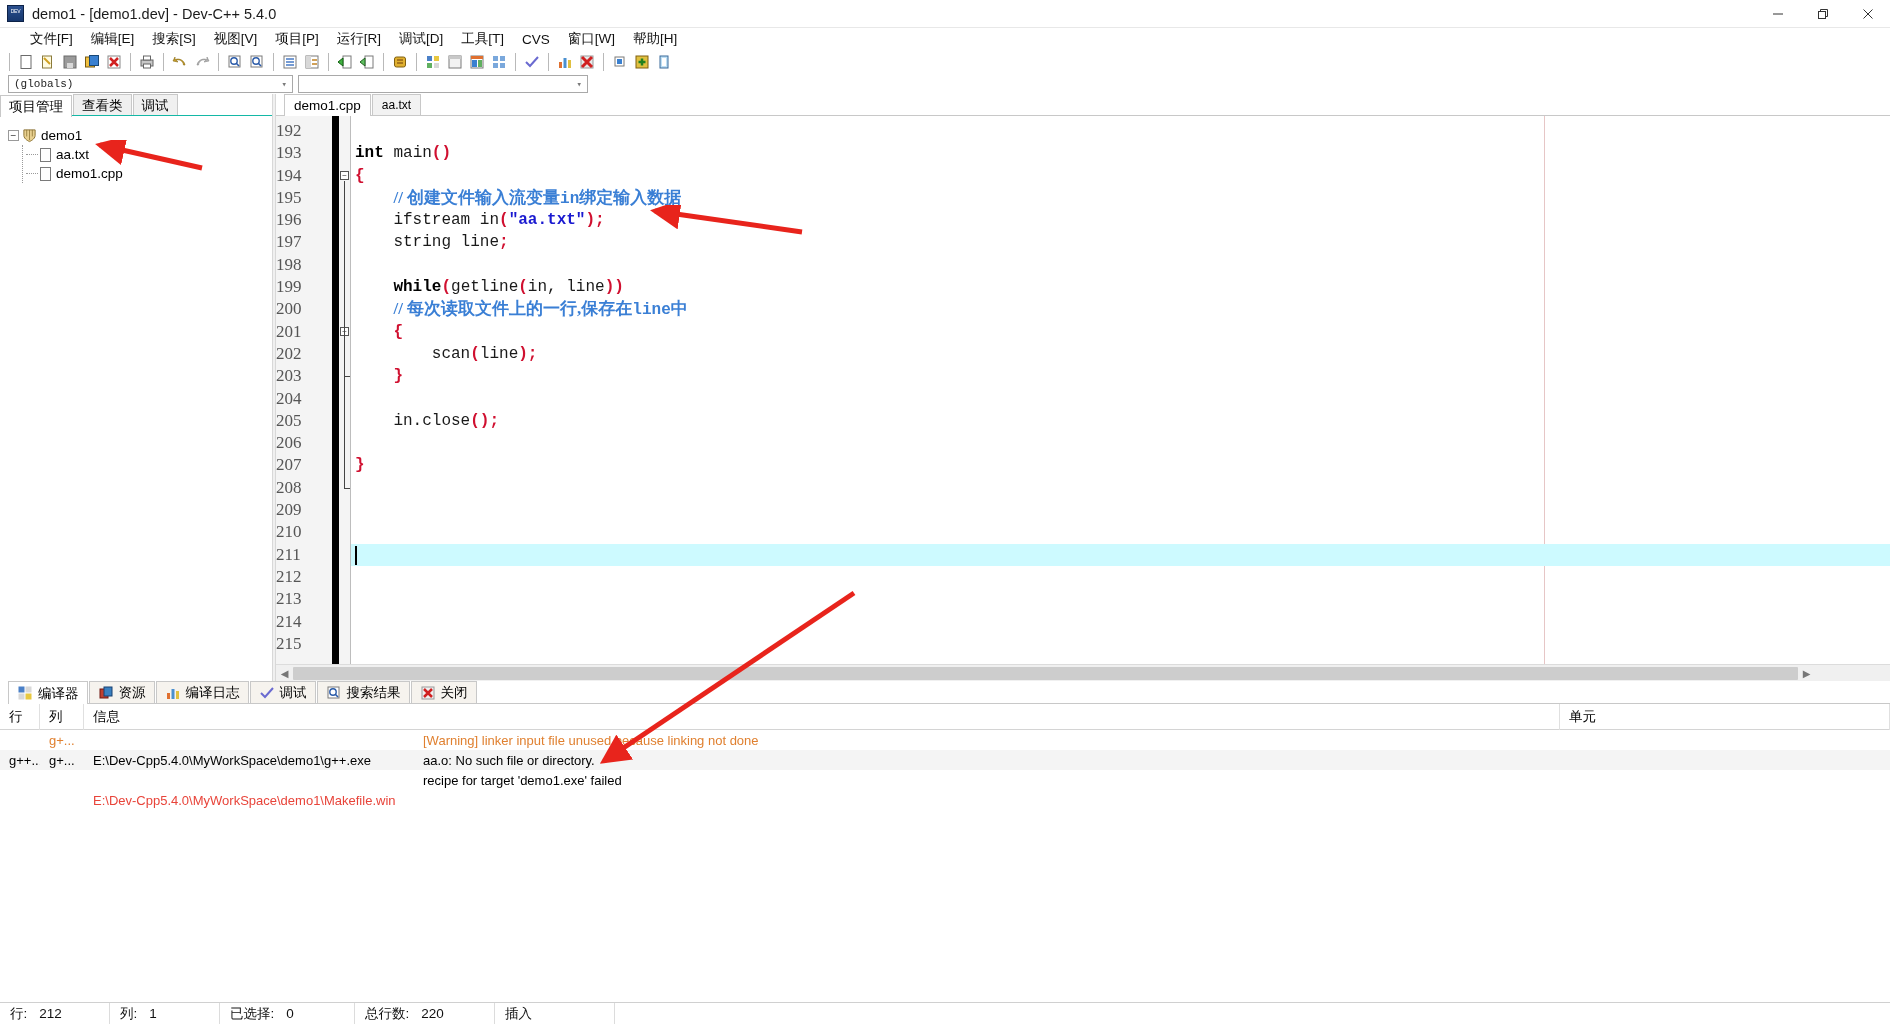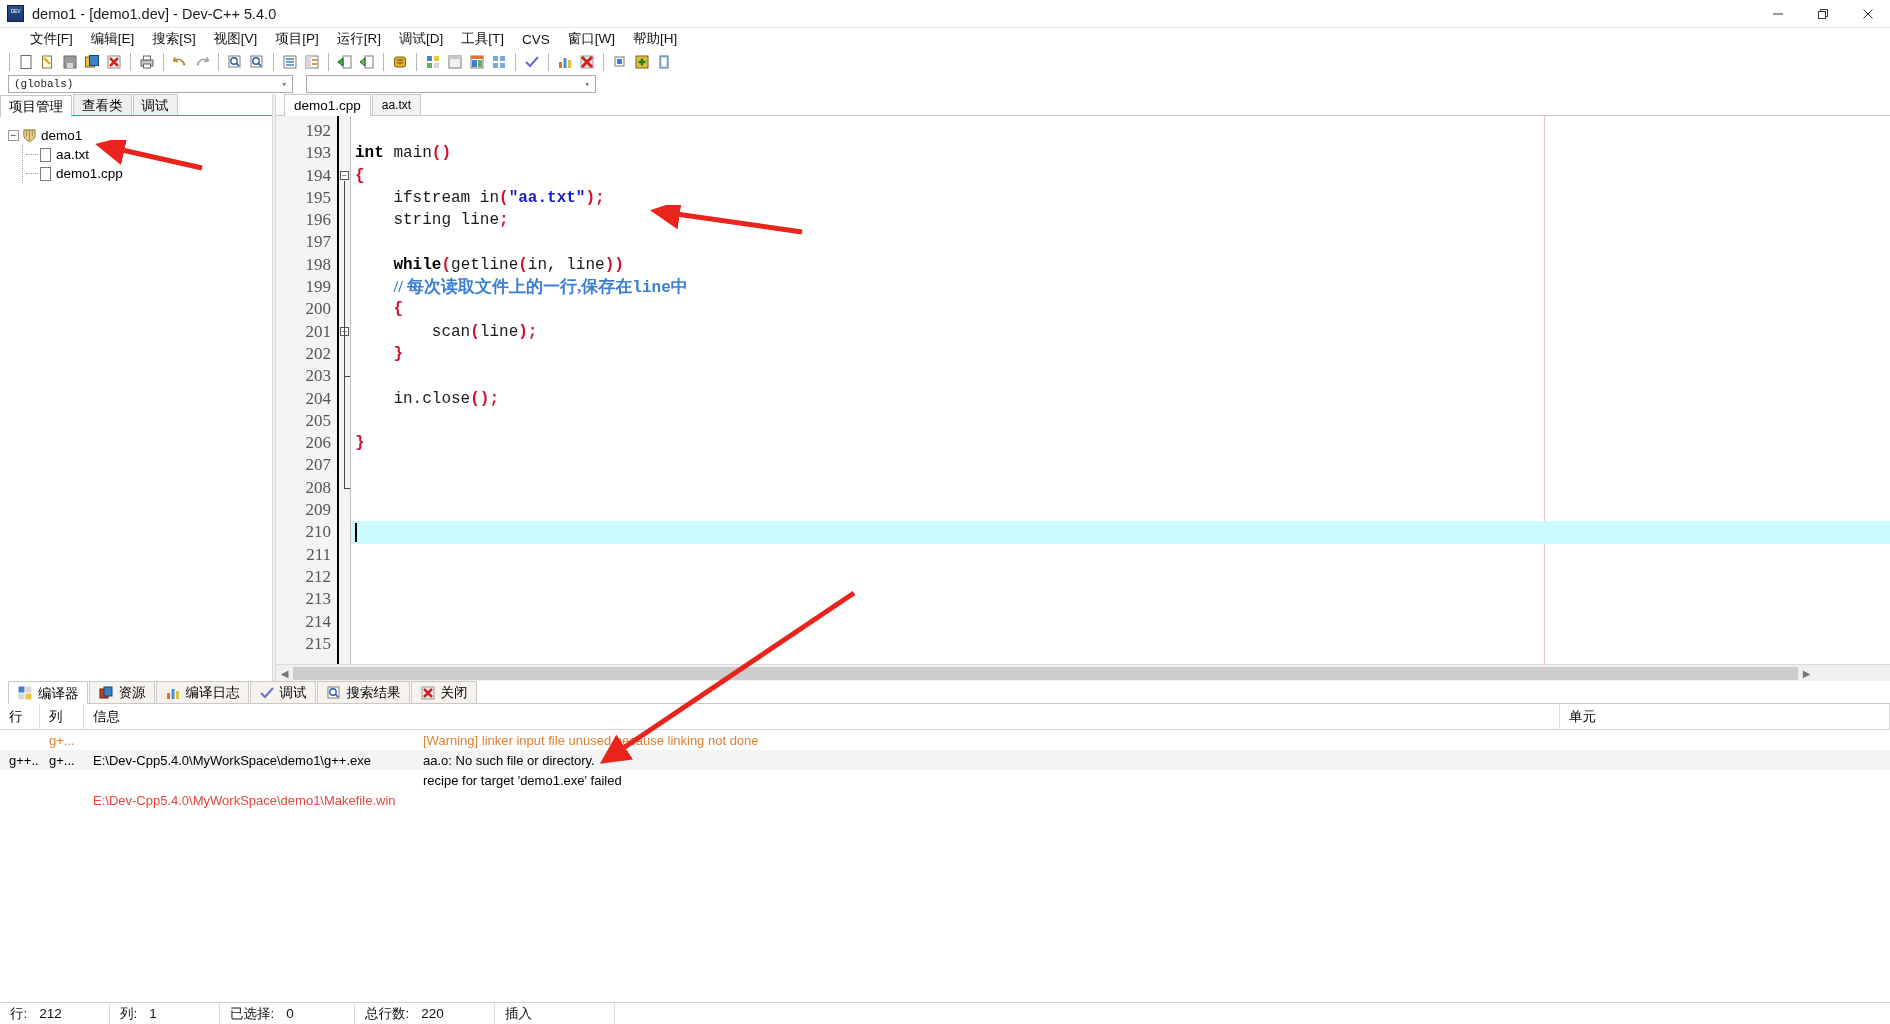--- a/index.html
+++ b/index.html
@@ -50,21 +50,21 @@
     padding-left:4px; gap:0px;
   }
   .tbtn{
     width:22px;height:22px;display:flex;align-items:center;justify-content:center;
     flex:none;
   }
   .tsep{ width:1px;height:18px;background:#b9b9b9;margin:0 5px;flex:none; }
   .ico{ width:16px;height:16px;display:block; }
 
   
-  #comborow{ height:20px; display:flex; align-items:center; padding-left:8px; gap:13px; background:#fff;}
+  #comborow{ height:20px; display:flex; align-items:center; padding-left:8px; gap:5px; background:#fff;}
   .combo{
     height:18px; border:1px solid #a9a9a9; background:#fff;
     display:flex; align-items:center; justify-content:space-between;
     font-family:"Liberation Mono", monospace; font-size:11px; color:#222;
     padding:0 2px 0 5px;
   }
   #combo-globals{ width:285px; }
   #combo-empty{ width:290px; }
   .cbarrow{ color:#7a7a7a; font-size:9px; padding-right:3px;}
 
@@ -102,23 +102,23 @@
   #edtabs{ height:22px; display:flex; align-items:flex-end; border-bottom:1px solid #c8c8c8; padding-left:8px;}
   .etab{
     font-size:13.5px; padding:2px 9px; height:21px; line-height:17px;
     border:1px solid #c8c8c8; border-bottom:none; background:#f2f2f2; margin-right:1px;
   }
   .etab.active{ background:#ffffff; position:relative; top:1px; height:22px; }
   .etab.small{ font-size:12px; }
 
   #editor{ flex:1; display:flex; position:relative; overflow:hidden; background:#fff;}
   #gutter{
-    width:63px; background:#f4f4f4; border-right:2px solid #000000;
+    width:63px; background:#f4f4f4; border-right:7px solid #000000;
     font-family:"Liberation Serif", serif; font-size:17px; color:#555;
-    text-align:right; padding-top:4px; flex:none; position:relative;
+    text-align:left; padding-top:4px; flex:none; position:relative;
   }
   .lnum{ height:22.3px; line-height:22.3px; padding-right:6px; }
   #fold{
     width:12px; background:#f4f4f4; border-right:1px solid #bdbdbd; position:relative; flex:none;
     padding-top:4px;
   }
   .foldbox{
     position:absolute; width:9px;height:9px;border:1px solid #555;background:#fff;
     font-size:8px;line-height:7px;text-align:center;color:#333;left:1px;
   }
@@ -505,20 +505,21 @@
           <div class="foldtick" style="top: 260.3px;"></div>
           <div class="foldline" style="top: 220.7px; height: 39.6px;"></div>
           <div class="foldtick" style="top: 371.8px;"></div>
           <div class="foldline" style="top: 64.6px; height: 307.2px;"></div>
         </div>
       <div id="codearea">
         <div id="marginline"></div>
       <div class="cline"></div>
           <div class="cline"><span class="kw">int</span><span class="plain"> </span><span class="plain">main</span><span class="punc">()</span></div>
           <div class="cline"><span class="punc">{</span></div>
+          <div class="cline"><span class="plain">    </span><span class="cmt">// 创建文件输入流变量</span><span class="cmt" style="font-family: &quot;Liberation Mono&quot;, monospace; font-size: 16px;">in</span><span class="cmt">绑定输入数据</span></div>
           <div class="cline"><span class="plain">    ifstream in</span><span class="punc">(</span><span class="str">"aa.txt"</span><span class="punc">)</span><span class="punc">;</span></div>
           <div class="cline"><span class="plain">    string line</span><span class="punc">;</span></div>
           <div class="cline"></div>
           <div class="cline"><span class="plain">    </span><span class="kw">while</span><span class="punc">(</span><span class="plain">getline</span><span class="punc">(</span><span class="plain">in, line</span><span class="punc">))</span></div>
           <div class="cline"><span class="plain">    </span><span class="cmt">// 每次读取文件上的一行,保存在</span><span class="cmt" style="font-family: &quot;Liberation Mono&quot;, monospace; font-size: 16px;">line</span><span class="cmt">中</span></div>
           <div class="cline"><span class="plain">    </span><span class="punc">{</span></div>
           <div class="cline"><span class="plain">        scan</span><span class="punc">(</span><span class="plain">line</span><span class="punc">)</span><span class="punc">;</span></div>
           <div class="cline"><span class="plain">    </span><span class="punc">}</span></div>
           <div class="cline"></div>
           <div class="cline"><span class="plain">    in.close</span><span class="punc">()</span><span class="punc">;</span></div>

